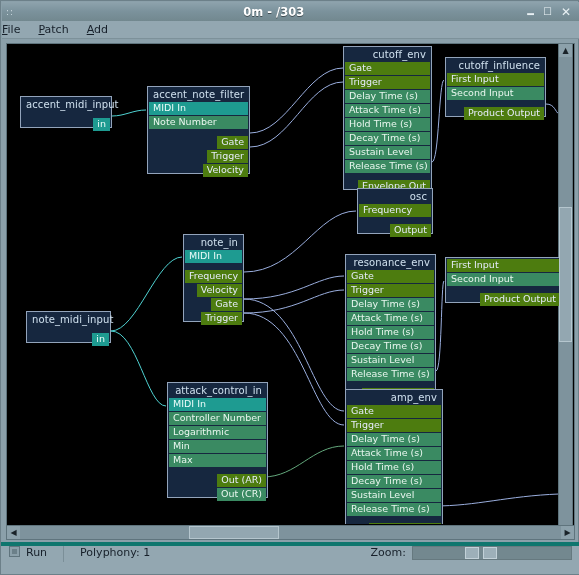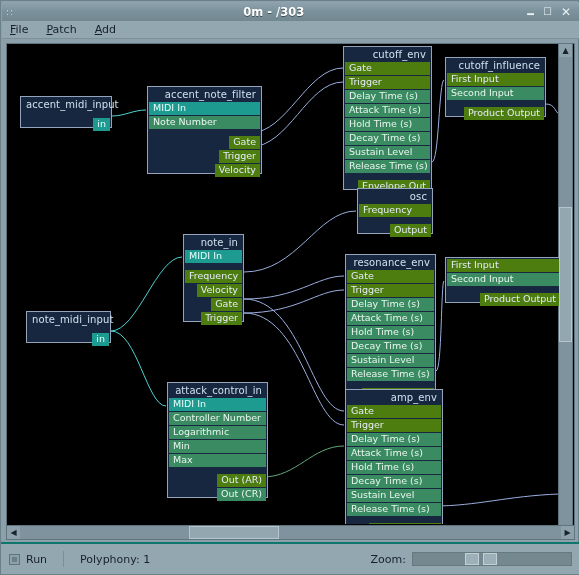--- a/index.html
+++ b/index.html
@@ -18,21 +18,21 @@
   .tb-title{flex:1;text-align:center;color:#ffffff;font-size:11.5px;font-weight:bold;
     text-shadow:0 1px 0 rgba(0,0,0,.45);}
   .tb-buttons{display:flex;align-items:center;gap:9px;margin-right:8px;color:#e9f1f4;}
   .tb-btn{font-size:11px;line-height:10px;cursor:default;}
   .tb-min{font-size:11px;position:relative;top:3px;}
   .tb-max{font-size:10px;}
   .tb-close{font-size:12px;font-weight:bold;}
 
   
   .menubar{position:absolute;left:1px;top:20px;width:577px;height:18px;background:#93a7b1;
-    border-bottom:1px solid #7d919a;display:flex;align-items:center;padding-left:8px;box-sizing:border-box;}
+    border-bottom:1px solid #7d919a;display:flex;align-items:center;box-sizing:border-box;}
   .menu-item{font-size:11px;color:#17202a;margin-right:18px;cursor:default;}
   .menu-item u{text-decoration:underline;}
 
   
   .canvas-frame{position:absolute;left:5px;top:42px;width:569px;height:497px;
     background:#000;border:1px solid #5f747d;box-sizing:border-box;overflow:hidden;}
   .canvas{position:absolute;left:0;top:0;width:552px;height:480px;background:#000;overflow:hidden;}
   svg.wires{position:absolute;left:0;top:0;width:552px;height:480px;pointer-events:none;}
 
   
@@ -59,21 +59,21 @@
 
   .hscroll{position:absolute;left:5px;bottom:34px;width:569px;height:15px;background:#7e939d;
     border:1px solid #5f747d;box-sizing:border-box;}
   .hscroll .arrow{position:absolute;top:0;width:13px;height:13px;display:flex;align-items:center;
     justify-content:center;background:#8ca1ab;color:#1a2329;font-size:8px;}
   .hscroll .arrow.left{left:0;} .hscroll .arrow.right{right:0;}
   .hscroll .thumb{position:absolute;top:0;height:13px;background:#93a7b1;border:1px solid #b5c6ce;box-sizing:border-box;}
 
   
   .statusbar{position:absolute;left:0;bottom:0;width:579px;height:32px;background:#93a7b1;
-    border-top:2px solid #0f766e;display:flex;align-items:center;box-sizing:border-box;}
+    border-top:4px solid #0f766e;display:flex;align-items:flex-start;box-sizing:border-box;}
   .run-box{width:11px;height:11px;background:#8ba0aa;border:1px solid #5f747d;margin-left:8px;
     position:relative;box-sizing:border-box;}
   .run-box:after{content:"";position:absolute;left:2px;top:2px;width:5px;height:5px;background:#6b8089;}
   .run-label{font-size:11px;color:#17202a;margin-left:6px;}
   .sep{width:1px;height:16px;background:#7b8f98;margin:0 16px;}
   .poly{font-size:11px;color:#17202a;}
   .zoom-label{font-size:11px;color:#17202a;margin-left:auto;}
   .zoom-slider{position:relative;width:160px;height:14px;background:#73888f;margin-left:6px;margin-right:8px;
     border:1px solid #66797f;box-sizing:border-box;}
   .zoom-knob{position:absolute;top:0;left:52px;width:14px;height:12px;background:#9db0b9;border:1px solid #c2d1d8;box-sizing:border-box;}
@@ -118,21 +118,21 @@
           <path d="M 429,327 C 435,327 434,237 437,237" fill="none" stroke="#9aaede" stroke-width="1"></path>
           <path d="M 555,260 C 560,260 562,262 566,262" fill="none" stroke="#9aaede" stroke-width="1"></path>
           <path d="M 256,433 C 290,433 305,402 337,402" fill="none" stroke="#63a87c" stroke-width="1"></path>
           <path d="M 427,462 C 470,462 500,452 552,450" fill="none" stroke="#9aaede" stroke-width="1"></path>
         </svg>
       <div id="nodes-layer">
           <div class="node" style="left: 13px; top: 52px; width: 92px;">
             <div class="title">accent_midi_input</div>
             <div class="outrow"><span class="port p-teal">in</span></div>
           </div>
-          <div class="node" style="left: 140px; top: 42px; width: 115px;">
+          <div class="node" style="left: 140px; top: 42px; width: 103px;">
             <div class="title">accent_note_filter</div>
             <div class="port p-teal">MIDI In</div>
             <div class="port p-green">Note Number</div>
             <div class="outrow"><span class="port p-blue">Gate</span></div>
             <div class="outrow"><span class="port p-blue">Trigger</span></div>
             <div class="outrow"><span class="port p-blue">Velocity</span></div>
           </div>
           <div class="node" style="left: 336px; top: 2px; width: 89px;">
             <div class="title">cutoff_env</div>
             <div class="port p-blue">Gate</div>

